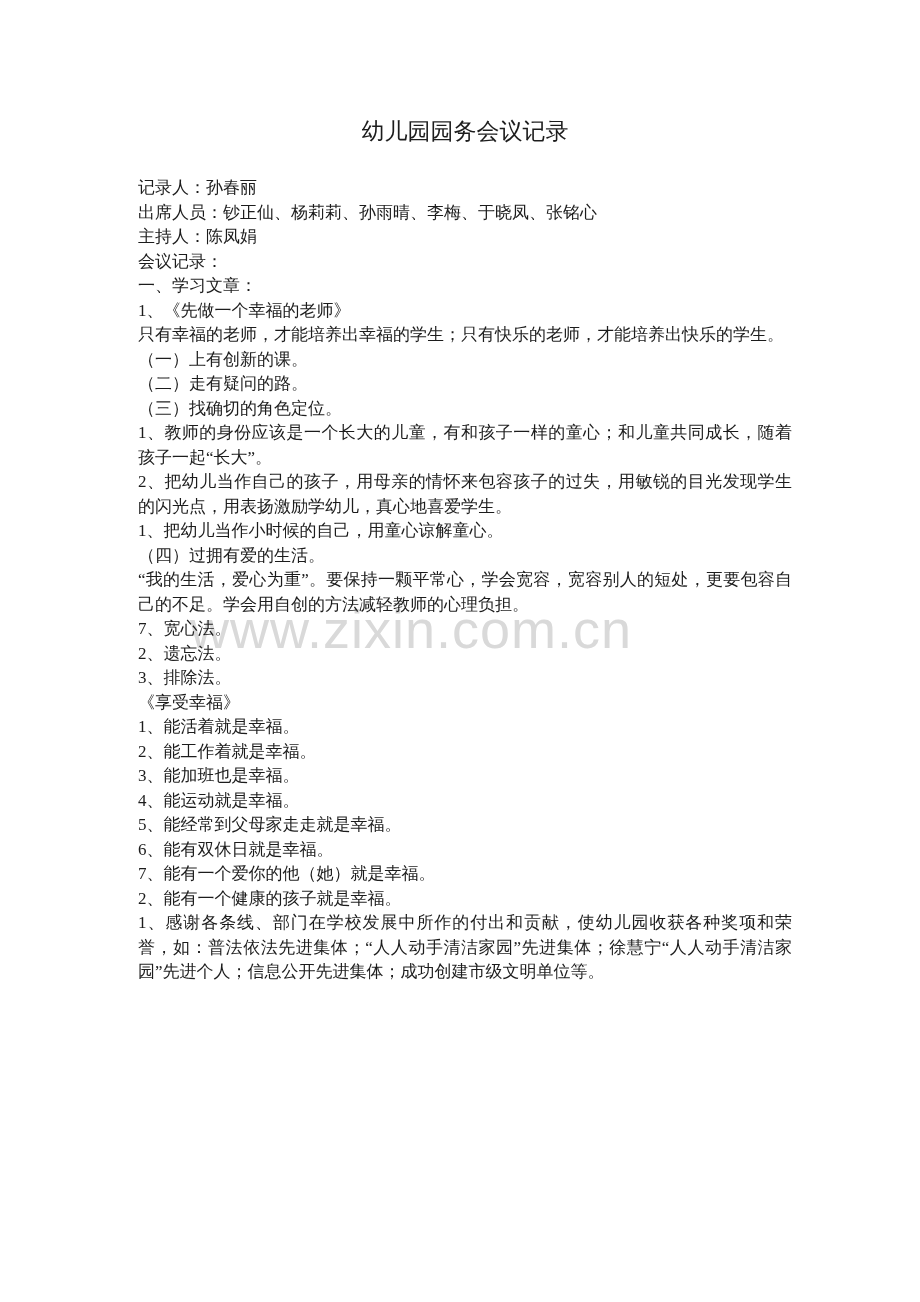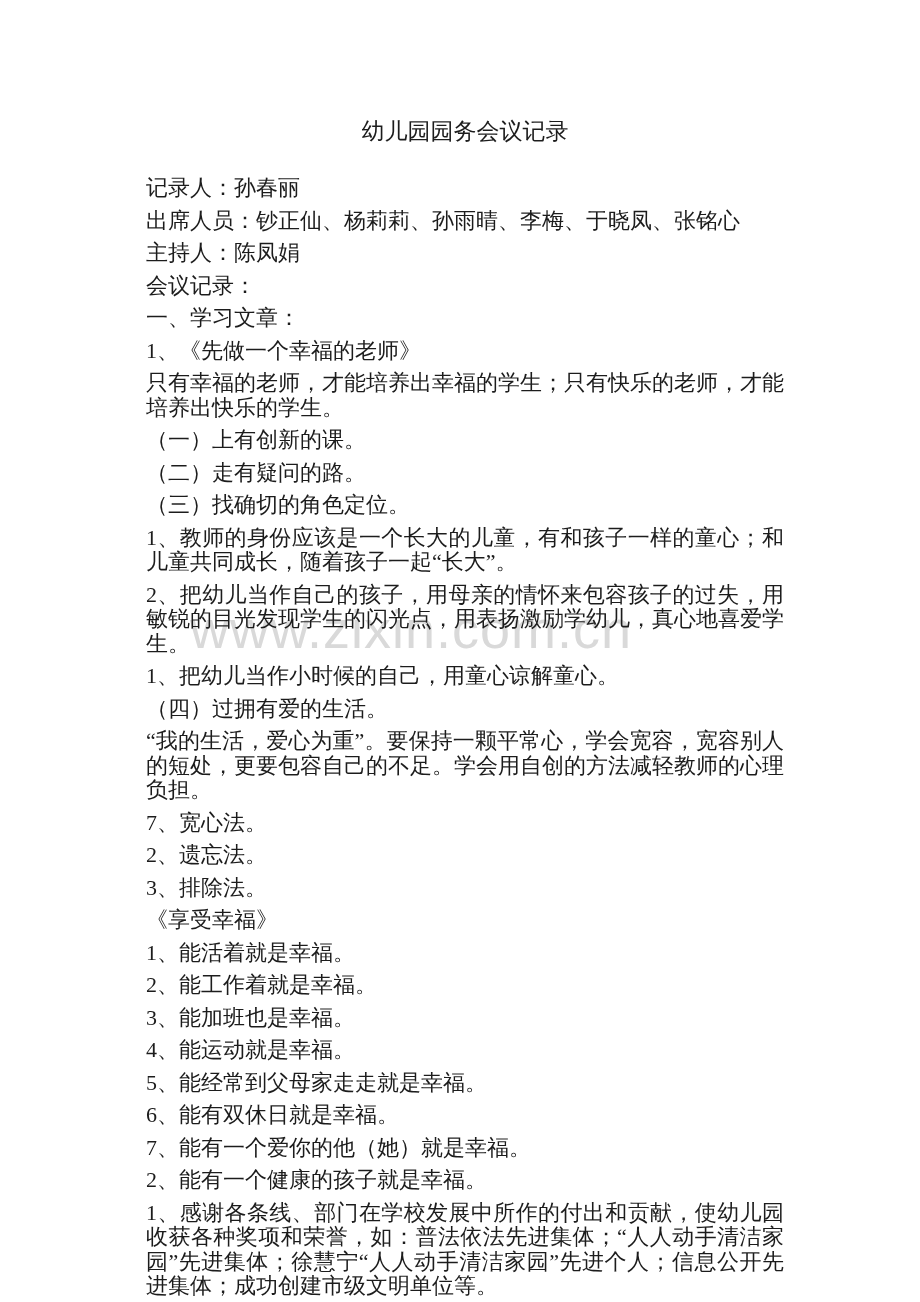--- a/index.html
+++ b/index.html
@@ -42,22 +42,22 @@
   .doc-subtitle {
     font-size: 22px;
     font-weight: 400;
     text-align: center;
     margin: 27px 0 0 0;
     line-height: 30px;
   }
   .doc-meta { margin-top: 28px; }
   .doc-body { margin: 0; }
   .para {
-    margin: 8px;
-    font-size: 22px;
+    margin: 0;
+    font-size: 17px;
     line-height: 24.5px;
     text-align: justify;
     text-justify: inter-ideograph;
   }
 </style>
 </head>
 <body>
 
 <div class="watermark">www.zixin.com.cn</div>
 

